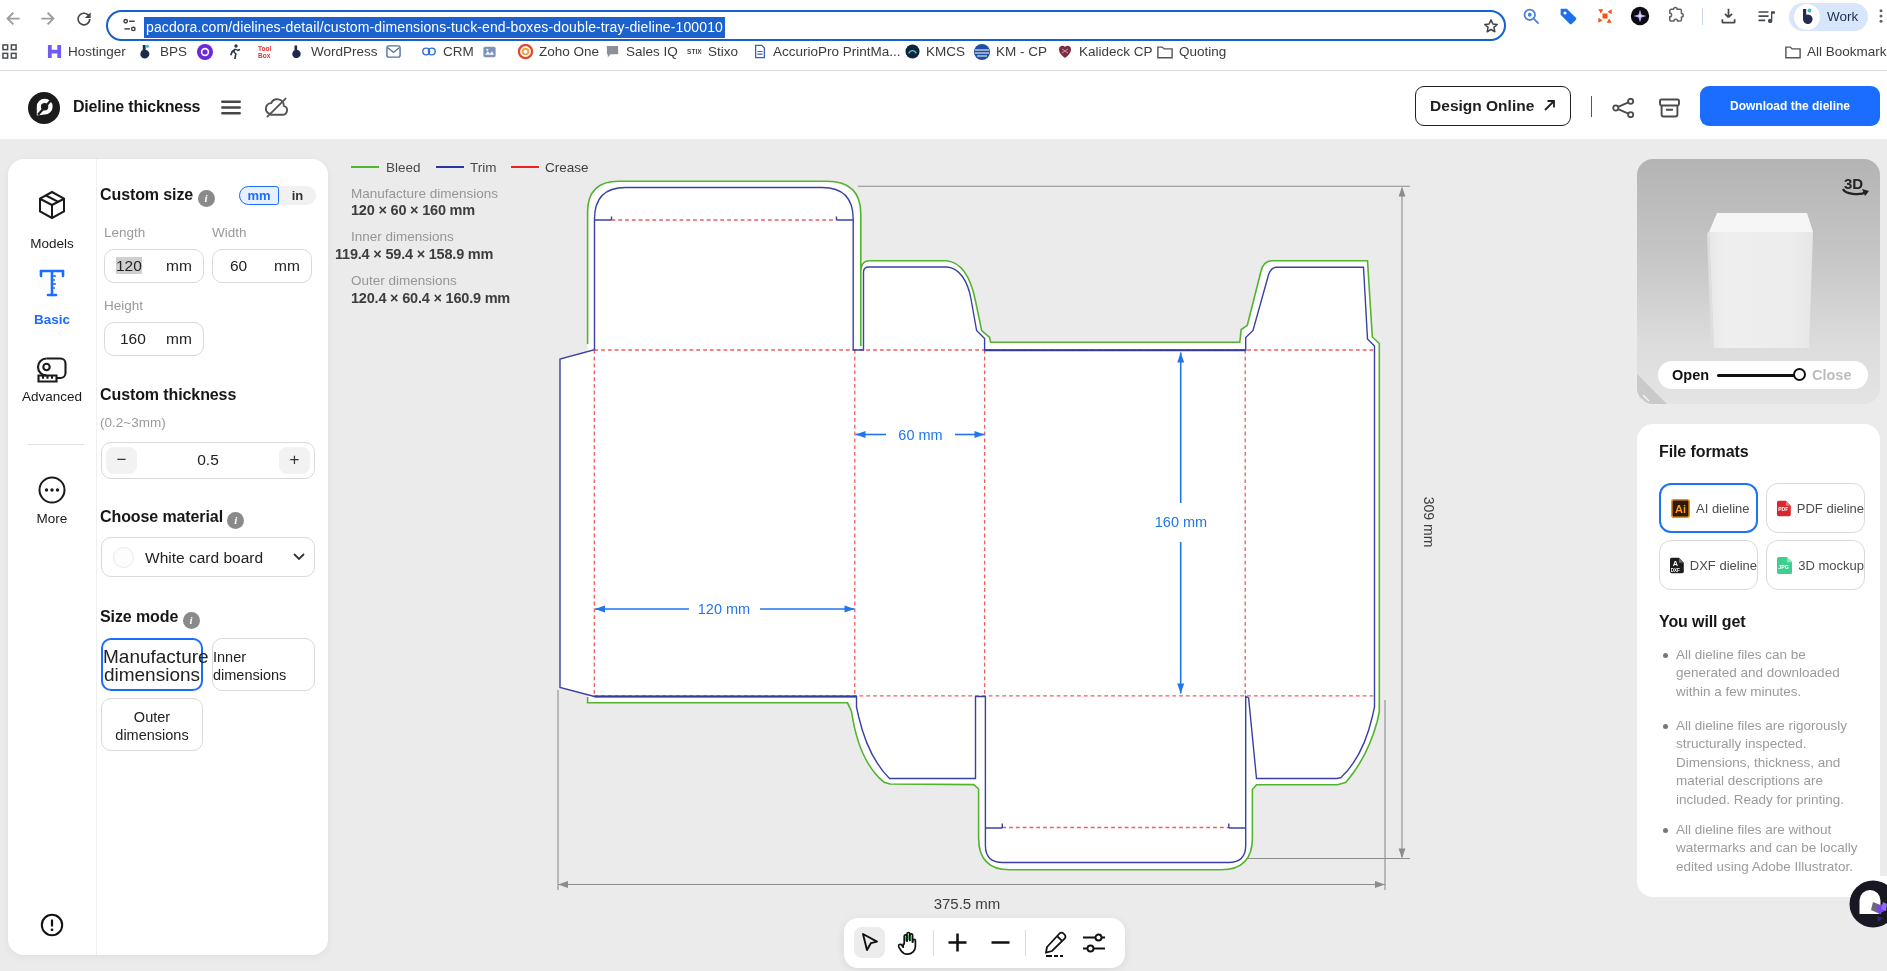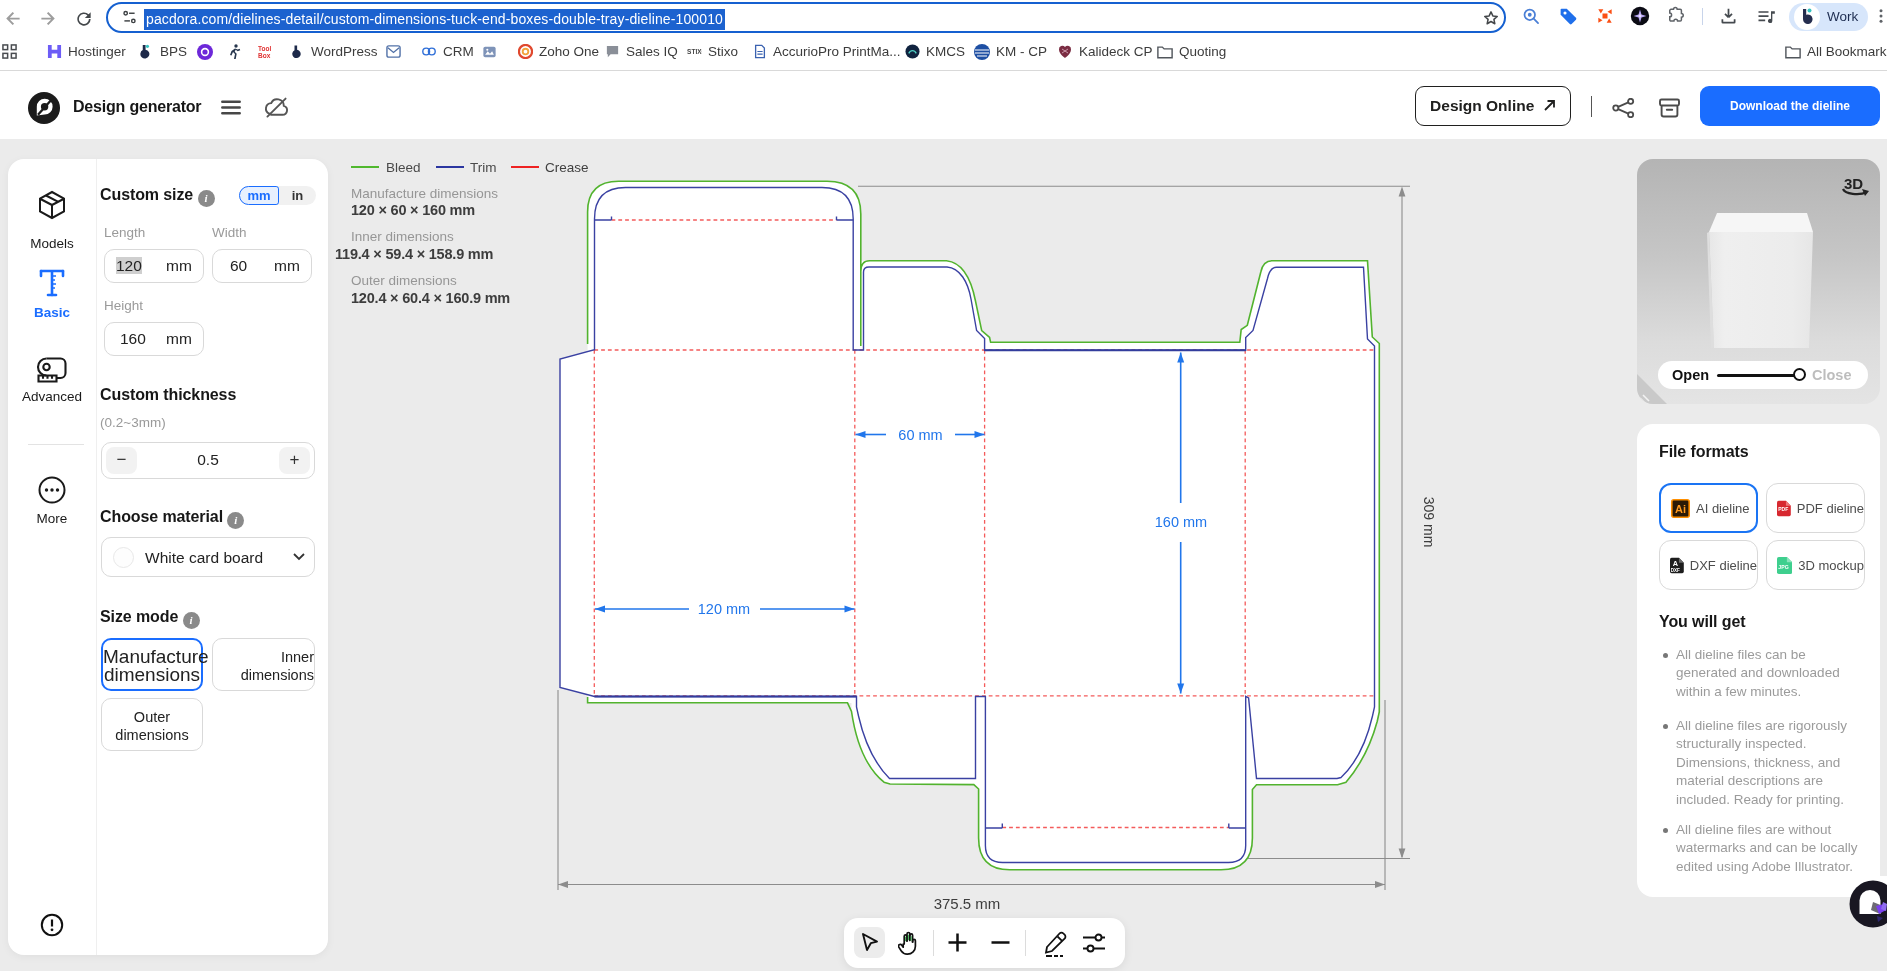--- a/index.html
+++ b/index.html
@@ -5,21 +5,21 @@
   * { margin:0; padding:0; box-sizing:border-box; }
   html,body { width:1887px; height:971px; overflow:hidden; font-family:"Liberation Sans",sans-serif; background:#fff; }
   .abs { position:absolute; }
   #browser { position:absolute; left:0; top:0; width:1887px; height:71px; background:#fff; }
   #navrow { position:absolute; left:0; top:0; width:1887px; height:33px; }
   #bmrow { position:absolute; left:0; top:33px; width:1887px; height:37px; }
   #bmrow .bm { position:absolute; top:0; height:37px; display:flex; align-items:center; gap:6px; font-size:13.5px; color:#3c3c3c; white-space:nowrap; }
   #topdiv { position:absolute; left:0; top:70px; width:1887px; height:1px; background:#d9d9d9; }
   #appbar { position:absolute; left:0; top:71px; width:1887px; height:68px; background:#fff; }
   #canvas { position:absolute; left:0; top:139px; width:1887px; height:832px; background:#ebebeb; }
-  #addr { position:absolute; left:106px; top:2px; width:1400px; height:31px; border:2px solid #1560d0; border-radius:16px; background:#fff; }
+  #addr { position:absolute; left:106px; top:10px; width:1400px; height:31px; border:2px solid #1560d0; border-radius:16px; background:#fff; }
   .urlsel { position:absolute; left:36px; top:5px; height:21px; background:#1c62cf; color:#fff; line-height:21px; padding:0 2px; letter-spacing:0.12px; font-size:14px; }
   #lpanel { position:absolute; left:8px; top:20px; width:320px; height:796px; background:#fff; border-radius:16px; box-shadow:0 2px 8px rgba(0,0,0,.05); }
   #lpanel .sdiv { position:absolute; left:88px; top:0; width:1px; height:796px; background:#efefef; }
   .sideitem { position:absolute; left:0; width:88px; text-align:center; font-size:13.5px; color:#1a1a1a; }
   .h17 { font-size:16px; font-weight:bold; color:#171717; letter-spacing:-0.1px; }
   .greysm { font-size:13.5px; color:#9a9a9a; }
   .ibox { position:absolute; border:1px solid #d9d9d9; border-radius:10px; background:#fff; }
   .infoi { display:inline-block; width:17px; height:17px; border-radius:50%; background:#8a8a8a; color:#fff; font-size:11px; font-style:italic; font-weight:bold; text-align:center; line-height:17px; vertical-align:-2px; font-family:"Liberation Serif",serif; }
   #card3d { position:absolute; left:1637px; top:20px; width:243px; height:245px; border-radius:16px; background:linear-gradient(180deg,#b4b4b4 0%,#c6c6c6 40%,#dcdcdc 75%,#e4e4e4 100%); overflow:hidden; }
   #cardff { position:absolute; left:1637px; top:285px; width:243px; height:473px; border-radius:16px; background:#fff; }
@@ -201,21 +201,21 @@
  </div>
 </div>
 <div id="topdiv"></div>
 <div id="appbar">
   <svg class="abs" style="left:28px;top:21px" width="32" height="32" viewBox="0 0 32 32">
       <circle cx="16" cy="16" r="16" fill="#1b1b1b"></circle>
       <path d="M8.8 23.5V14.7a7.9 7.9 0 1 1 7.9 7.9z" fill="#fff"></path>
       <circle cx="16.6" cy="14.8" r="3.7" fill="#1b1b1b"></circle>
       <path d="M10 22.7L23.2 7.9" stroke="#1b1b1b" stroke-width="2.3"></path>
     </svg>
-  <div class="abs" style="left:73px;top:27px;font-size:16px;font-weight:bold;color:#171717;letter-spacing:-0.2px">Design generator</div>
+  <div class="abs" style="left:73px;top:27px;font-size:16px;font-weight:bold;color:#171717;letter-spacing:-0.2px">Dieline thickness</div>
   <svg class="abs" style="left:221px;top:29px" width="20" height="15" viewBox="0 0 20 15">
       <g stroke="#474747" stroke-width="2.5" stroke-linecap="round">
         <path d="M1.3 1.7h17.4M1.3 7.5h17.4M1.3 13.3h17.4"></path>
       </g>
     </svg>
   <svg class="abs" style="left:264px;top:26px" width="25" height="21" viewBox="0 0 25 21">
       <path d="M7 17.8h11.5a4.6 4.6 0 0 0 1.3-9A6.6 6.6 0 0 0 7.2 6.1a5.5 5.5 0 0 0-1.8 10.6" fill="none" stroke="#555" stroke-width="1.9" stroke-linecap="round"></path>
       <path d="M3.4 19.6L21.6 1.6" stroke="#555" stroke-width="1.9" stroke-linecap="round"></path>
     </svg>
   <div class="abs" style="left:1415px;top:15px;width:156px;height:40px;border:1.4px solid #20201f;border-radius:9px;font-size:15.5px;font-weight:bold;color:#20201f;text-align:center;line-height:38px">Design Online&nbsp;&nbsp;<svg width="13" height="13" viewBox="0 0 13 13" style="vertical-align:-1px">
@@ -298,21 +298,21 @@
         </svg><div style="margin-top:13px">Models</div></div>
  <div class="sideitem" style="top:108px;color:#1a6dff"><svg width="30" height="32" viewBox="0 0 30 32">
           <g fill="none" stroke="#1a6dff" stroke-width="2.6">
             <path d="M4 4h22M15 4v24" stroke-linecap="round"></path>
             <path d="M4 4v5M26 4v5" stroke-linecap="round"></path>
             <path d="M11 28h8" stroke-linecap="round"></path>
           </g>
           <g stroke="#1a6dff" stroke-width="1.4">
             <path d="M15 9h4M15 13h3M15 17h4M15 21h3"></path>
           </g>
-        </svg><div style="margin-top:3px;font-weight:bold">Basic</div></div>
+        </svg><div style="margin-top:10px;font-weight:bold">Basic</div></div>
  <div class="sideitem" style="top:197px"><svg width="32" height="28" viewBox="0 0 32 28">
           <g fill="none" stroke="#1a1a1a" stroke-width="2.1">
             <path d="M10.5 2.5h14a5 5 0 0 1 5 5v9.5a5 5 0 0 1-5 5h-4"></path>
             <path d="M10.5 2.5a8.5 8.5 0 0 0 0 17"></path>
             <circle cx="10.5" cy="11" r="3.2"></circle>
             <path d="M2.5 19.5v6h18v-6z"></path>
             <path d="M7 20v2.8M11.5 20v2.8M16 20v2.8"></path>
           </g>
         </svg><div style="margin-top:2px">Advanced</div></div>
  <div class="abs" style="left:20px;top:285px;width:56px;height:1px;background:#e3e3e3"></div>
@@ -353,21 +353,21 @@
  <div class="abs" style="left:93px;top:292px;width:214px;text-align:center;font-size:15.5px;color:#222">0.5</div>
  <div class="abs h17" style="left:92px;top:349px">Choose material <span class="infoi">i</span></div>
  <div class="ibox" style="left:93px;top:378px;width:214px;height:40px"></div>
  <div class="abs" style="left:105px;top:388px;width:21px;height:21px;border-radius:50%;background:#fdfdfd;border:1px solid #e8e8e8"></div>
  <div class="abs" style="left:137px;top:390px;font-size:15.5px;color:#222">White card board</div>
  <svg class="abs" style="left:285px;top:394px" width="12" height="8" viewBox="0 0 12 8">
         <path d="M1 1l5 5 5-5" fill="none" stroke="#333" stroke-width="1.8"></path>
       </svg>
  <div class="abs h17" style="left:92px;top:449px">Size mode <span class="infoi">i</span></div>
  <div class="abs" style="left:93px;top:479px;width:102px;height:53px;border:2px solid #1a6dff;border-radius:10px;font-size:19px;color:#222;text-align:center;padding-top:8px;line-height:18px">Manufacture<br>dimensions</div>
- <div class="abs" style="left:204px;top:479px;width:103px;height:53px;border:1px solid #d9d9d9;border-radius:10px;font-size:14.5px;color:#222;text-align:right;padding-top:9px;line-height:18px">Inner<br>dimensions</div>
+ <div class="abs" style="left:204px;top:479px;width:103px;height:53px;border:1px solid #d9d9d9;border-radius:10px;font-size:14.5px;color:#222;text-align:left;padding-top:9px;line-height:18px">Inner<br>dimensions</div>
  <div class="abs" style="left:93px;top:539px;width:102px;height:53px;border:1px solid #d9d9d9;border-radius:10px;font-size:14.5px;color:#222;text-align:center;padding-top:9px;line-height:18px">Outer<br>dimensions</div>
 </div>
 <div id="card3d">
  <svg class="abs" style="left:64px;top:50px" width="120" height="142" viewBox="0 0 120 142">
         <defs>
           <linearGradient id="bf" x1="0" y1="0" x2="1" y2="0">
             <stop offset="0" stop-color="#e7e7e7"></stop>
             <stop offset=".15" stop-color="#efefef"></stop>
             <stop offset=".8" stop-color="#ececec"></stop>
             <stop offset="1" stop-color="#e6e6e6"></stop>

